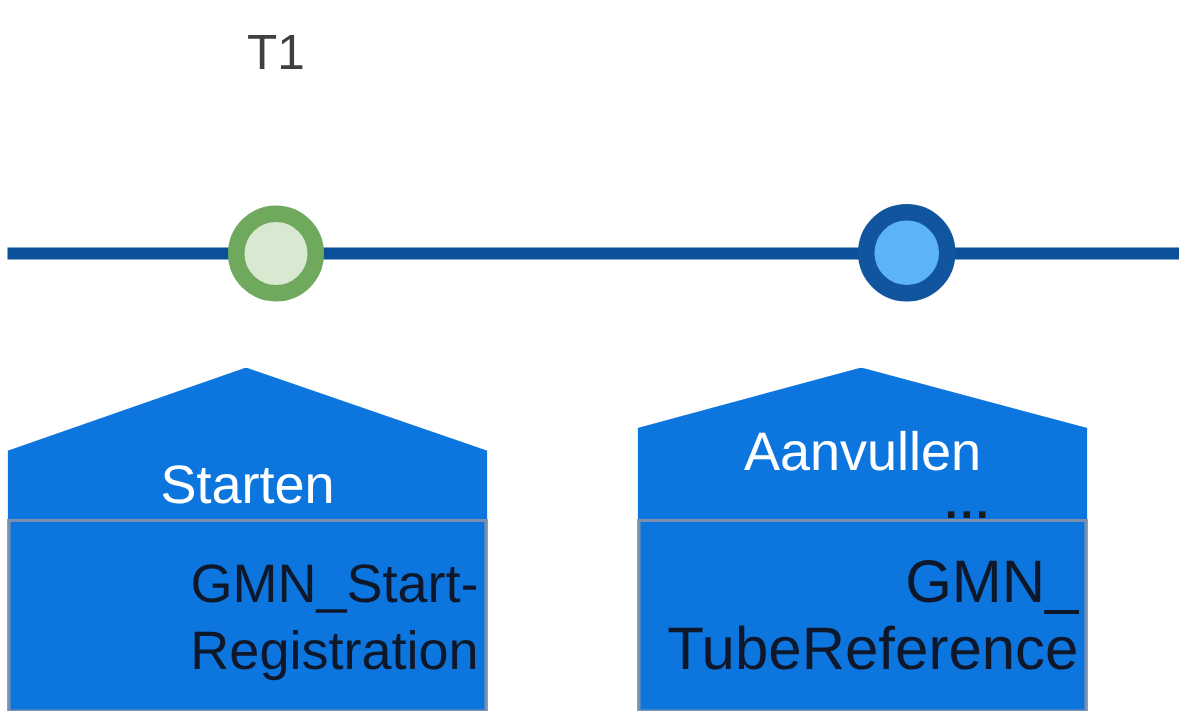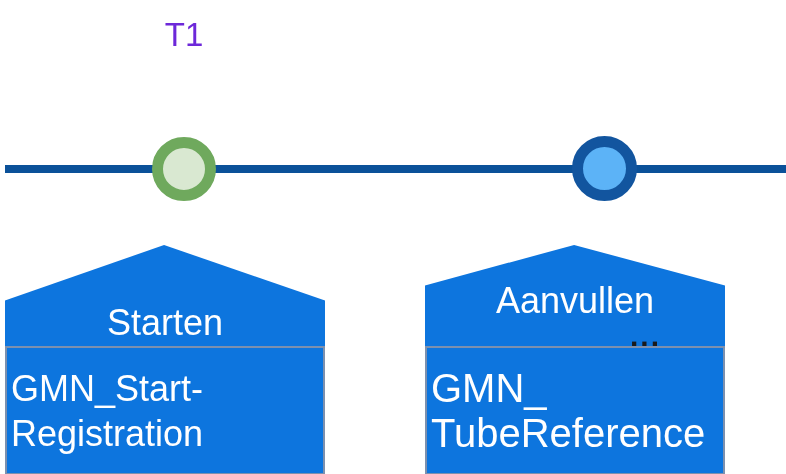--- a/index.html
+++ b/index.html
@@ -52,21 +52,21 @@
   }
 
   
   .time-label {
     position: absolute;
     top: 16px;
     width: 120px;
     text-align: center;
     font-size: 33px;
     line-height: 38px;
-    color: #6d28d9;
+    color: #404040;
     letter-spacing: 0px;
   }
   .time-label-t1 { left: 124px; }
   .time-label-t2 { left: 544px; }
 
   
   .event-group {
     position: absolute;
   }
   .event-group-1 {
@@ -122,24 +122,24 @@
     box-sizing: border-box;
     background: #0D75DE;
     border: 2px solid #7C90AE;
     height: 129px;
     display: flex;
     align-items: center;
     justify-content: center;
     padding: 0 4px;
   }
   .event-box-label {
-    color: #ffffff;
+    color: #0f172a;
     font-size: 36px;
     line-height: 45px;
-    text-align: left;
+    text-align: right;
     word-break: break-word;
   }
   .event-box-1 .event-box-label { font-size: 36px; }
   .event-box-2 .event-box-label { font-size: 40px; }
 </style>
 </head>
 <body>
 
 <div id="canvas">
 

